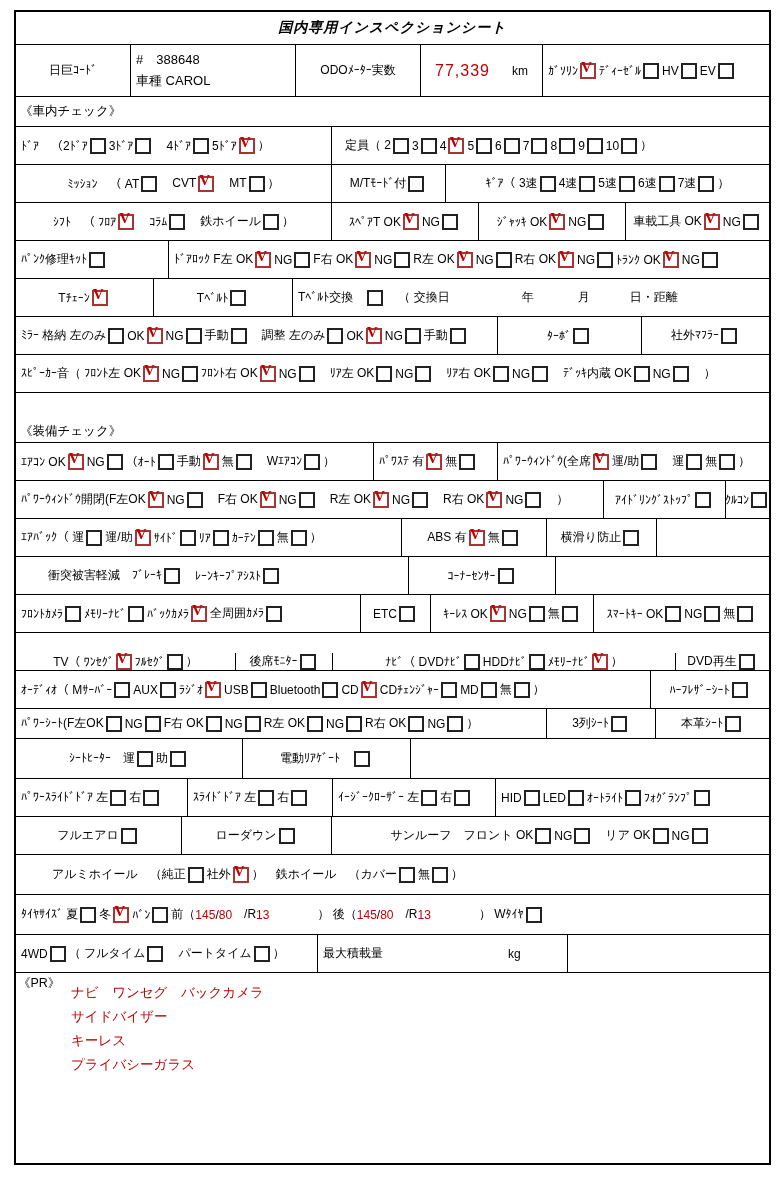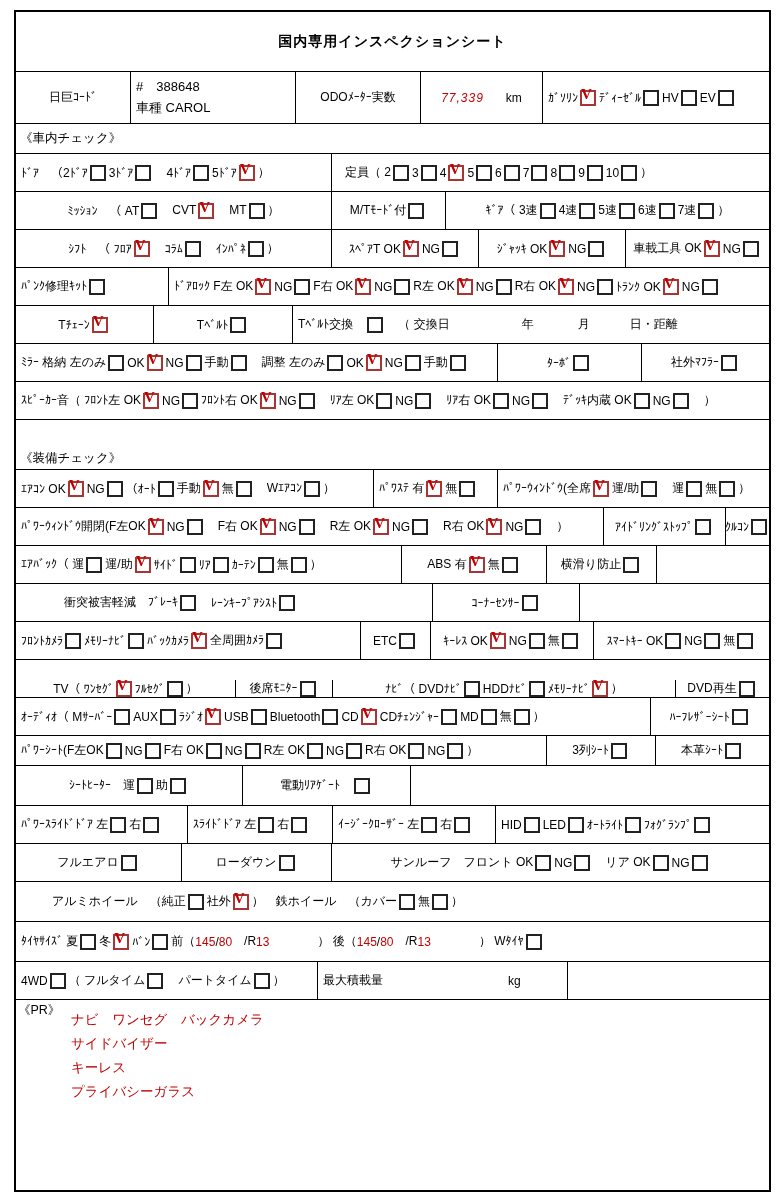--- a/index.html
+++ b/index.html
@@ -6,41 +6,41 @@
   body{font-family:"Liberation Sans","DejaVu Sans",sans-serif;color:#000;}
   .sheet{
     box-sizing:border-box;
     width:757px;
     margin:10px 0 0 14px;
     border:2px solid #000;
     font-size:12px;
     background:#fff;
   }
   .row{display:flex;align-items:stretch;border-bottom:1px solid #000;box-sizing:border-box;overflow:hidden;}
-  .title-row{height:60px;}
+  .title-row{height:33px;font-style:italic;}
   .title-row .cell{justify-content:center;}
   .title{font-weight:bold;font-size:14px;letter-spacing:1px;}
   .cell{
     box-sizing:border-box;
     border-right:1px solid #000;
     display:flex;align-items:center;
     padding:0 5px;
     white-space:nowrap;
     overflow:hidden;
     flex:1 1 0;
   }
   .cell:last-child{border-right:none;}
   .cell.center{justify-content:center;}
   .cell.block{display:block;padding-top:4px;line-height:21px;font-size:13px;}
   .row.section{align-items:center;}
   .row.section.bottom{align-items:flex-end;}
   .sec-label{padding:2px 4px;font-size:12.5px;}
   .txt{display:inline-block;}
   .red{color:#c00000;}
-  .red.big{font-size:12px;letter-spacing:1px;font-style:italic;}
+  .red.big{font-size:16px;letter-spacing:1px;}
   .gap{display:inline-block;height:1px;flex:none;}
   .cb{
     position:relative;flex:none;
     display:inline-block;
     width:12px;height:12px;
     border:2px solid #222;
     background:#fff;
     margin:0 3px 0 2px;
     vertical-align:-3px;
   }
@@ -153,21 +153,21 @@
           <span class="cb"></span>
           <span class="txt">）</span>
         </div>
       </div>
       <div class="row" style="height: 38px;">
         <div class="cell center" style="flex: 0 0 316px;">
           <span class="txt">ｼﾌﾄ　（ ﾌﾛｱ</span>
           <span class="cb on"></span>
           <span class="txt">　ｺﾗﾑ</span>
           <span class="cb"></span>
-          <span class="txt">　ｲﾝﾊﾟﾈ</span>
+          <span class="txt">　鉄ホイール</span>
           <span class="cb"></span>
           <span class="txt">）</span>
         </div>
         <div class="cell center" style="flex: 0 0 147px;">
           <span class="txt">ｽﾍﾟｱT OK</span>
           <span class="cb on"></span>
           <span class="txt">NG</span>
           <span class="cb"></span>
         </div>
         <div class="cell center" style="flex: 0 0 147px;">
@@ -375,21 +375,21 @@
           <span class="txt"> 無 </span>
           <span class="cb"></span>
         </div>
         <div class="cell center" style="flex: 0 0 110px;">
           <span class="txt">横滑り防止 </span>
           <span class="cb"></span>
         </div>
         <div class="cell" style="flex: 1 1 0px;"></div>
       </div>
       <div class="row" style="height: 38px;">
-        <div class="cell" style="flex: 0 0 393px; padding-left: 24px; margin-left: 24px;">
+        <div class="cell" style="flex: 0 0 393px; padding-left: 32px;">
           <span class="txt">衝突被害軽減　ﾌﾞﾚｰｷ </span>
           <span class="cb"></span>
           <span class="txt">　ﾚｰﾝｷｰﾌﾟｱｼｽﾄ</span>
           <span class="cb"></span>
         </div>
         <div class="cell center" style="flex: 0 0 147px;">
           <span class="txt">ｺｰﾅｰｾﾝｻｰ</span>
           <span class="cb"></span>
         </div>
         <div class="cell" style="flex: 1 1 0px;"></div>

